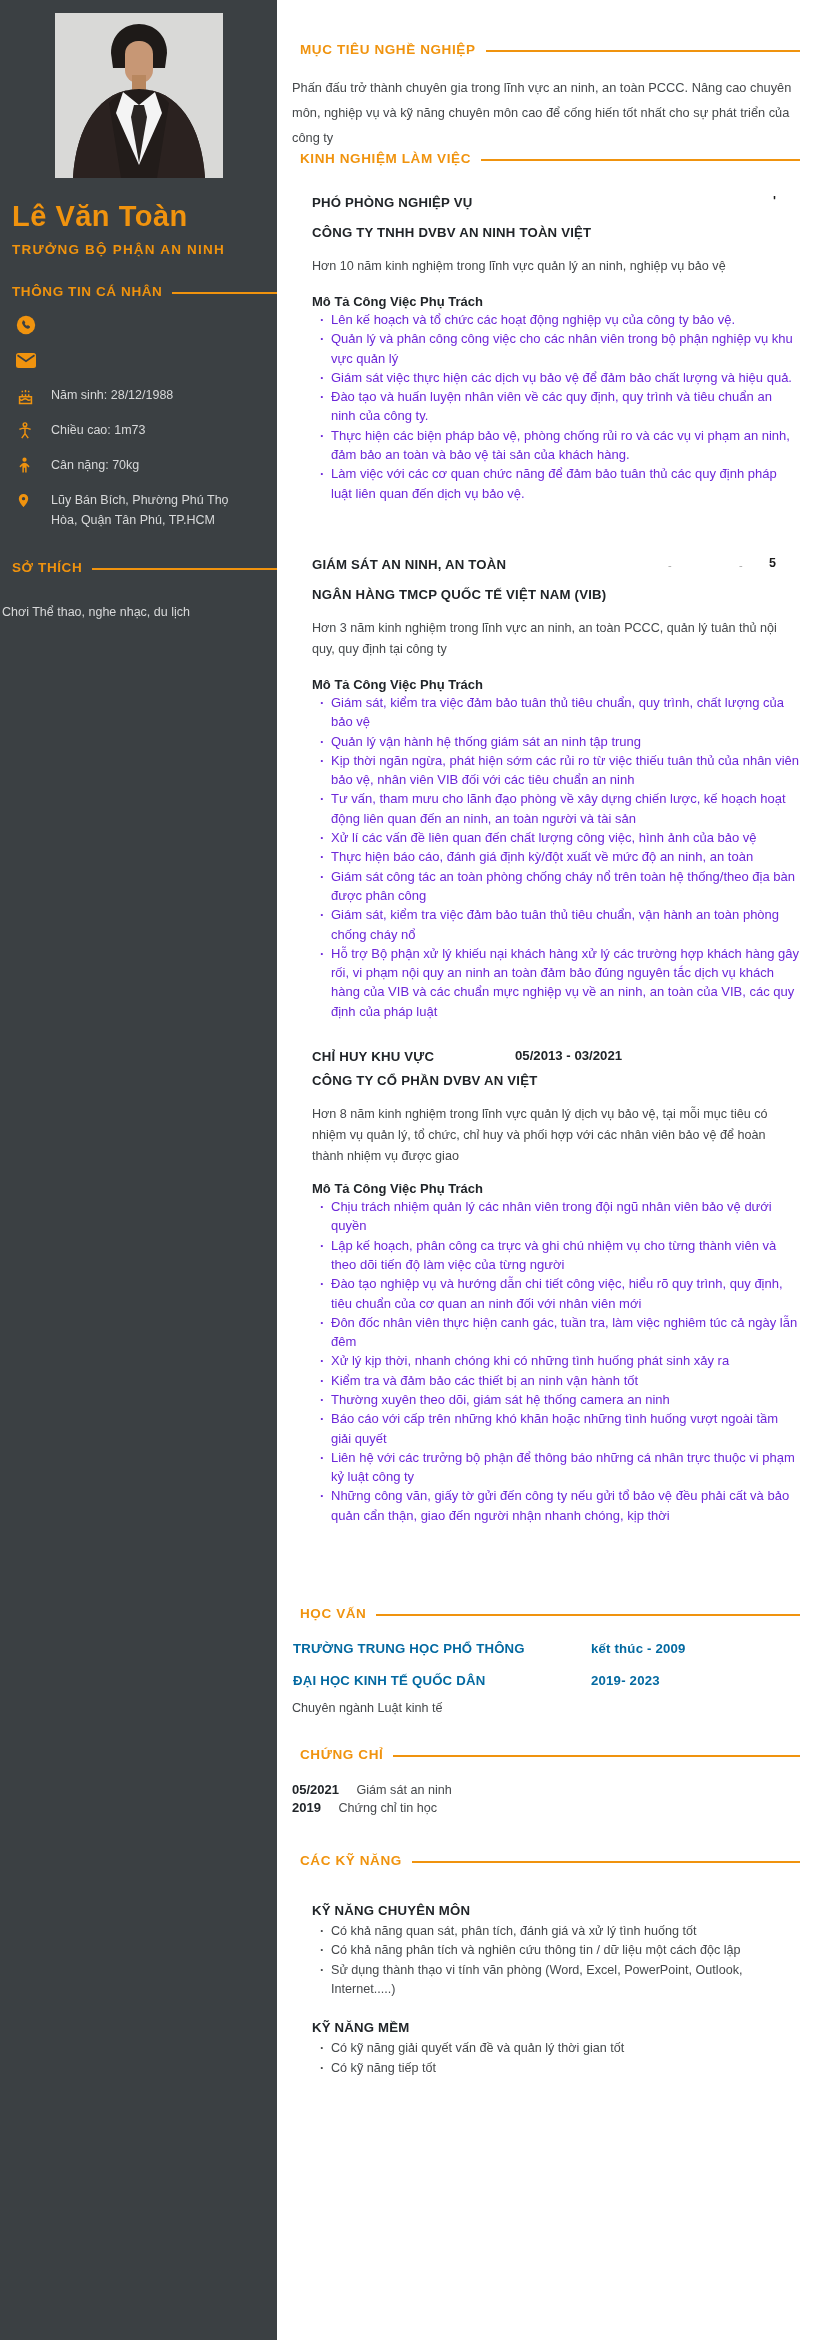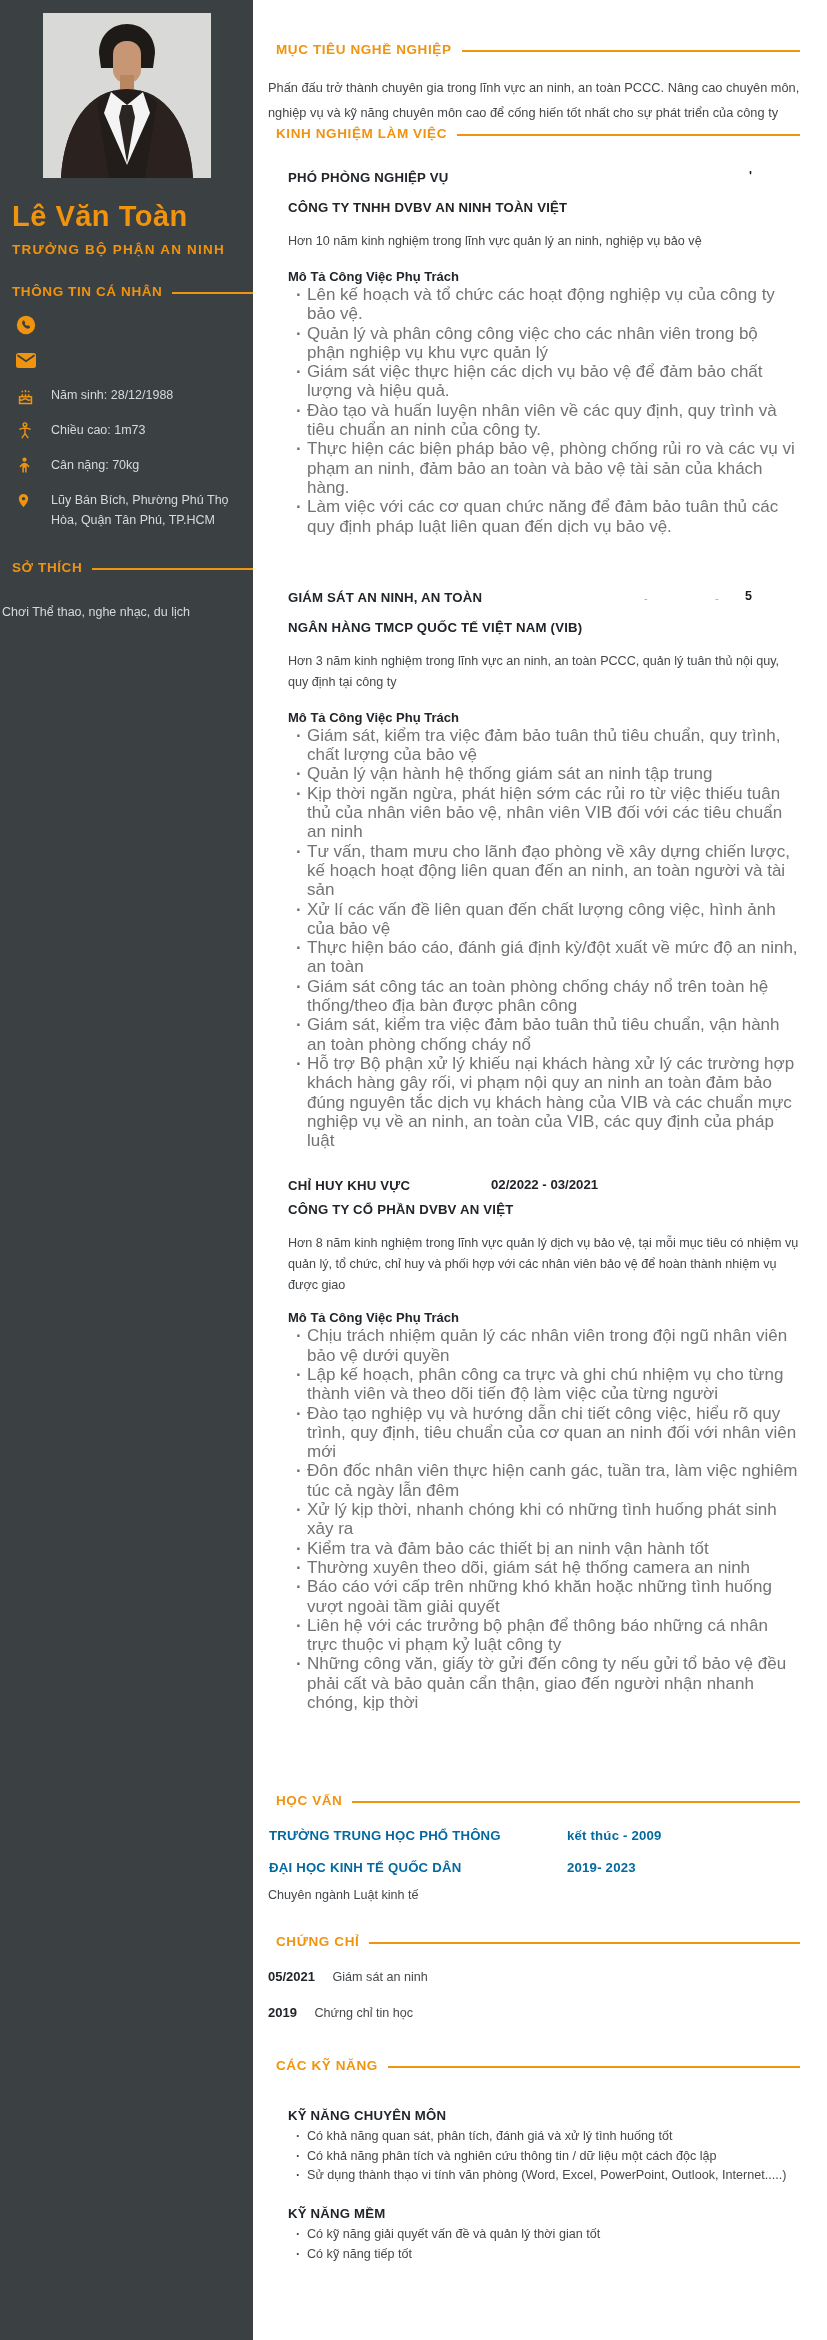--- a/index.html
+++ b/index.html
@@ -1,19 +1,19 @@
 <!DOCTYPE html>
 <html><head>
 <meta charset="utf-8">
 <style>
   html,body{margin:0;padding:0;}
   .page{width:827px;height:2340px;display:flex;background:#ffffff;
         font-family:"Liberation Sans", sans-serif;overflow:hidden;}
   
-  .sidebar{width:253px;flex-shrink:0;background:#3B4043;color:#D8D9DA;}
+  .sidebar{width:277px;flex-shrink:0;background:#3B4043;color:#D8D9DA;}
   .photo{display:block;margin:13px auto 0 auto;width:168px;height:165px;}
   .name{margin:22px 0 0 12px;color:#F0930E;font-size:29px;font-weight:bold;letter-spacing:.5px;line-height:32px;}
   .side-title{margin:10px 0 0 12px;color:#F0930E;font-size:13.5px;font-weight:bold;letter-spacing:1.2px;line-height:16px;}
   .sec-h{display:flex;align-items:center;gap:10px;color:#F0930E;font-size:13.5px;font-weight:bold;letter-spacing:.6px;line-height:16px;}
   .sec-h .rule{flex:1;border-top:2px solid #F0930E;margin-top:2px;}
   .side-sec-h{margin:26px 0 0 12px;justify-content:flex-end;}
   .info-row{display:flex;align-items:flex-start;gap:13px;margin:15px 0 0 16px;font-size:12.5px;line-height:20px;}
   .info-row .icon{width:22px;height:20px;flex-shrink:0;display:flex;align-items:center;justify-content:flex-start;}
   .info-text{max-width:200px;}
   .hobby{margin:26px 12px 0 2px;font-size:12.5px;line-height:20px;}
@@ -24,39 +24,39 @@
   .job{margin:0 0 0 20px;position:relative;}
   .job-head{position:relative;line-height:17px;}
   .job-title,.job-company{font-size:13.2px;font-weight:bold;color:#212529;letter-spacing:.2px;line-height:17px;}
   .job-company-row{margin-top:12px;}
   .job-date{position:absolute;top:0;font-size:13.2px;font-weight:bold;color:#212529;}
   .ghost-dash{position:absolute;top:2px;font-size:11px;color:#A9A9A9;}
   .ghost-digit{position:absolute;top:0;font-size:12.5px;font-weight:bold;color:#1B1B1B;}
   .job-sum{margin:15px 0 0 0;font-size:12.6px;line-height:21px;}
   .duties-h{font-size:13px;font-weight:bold;color:#212529;line-height:16px;}
   ul.duties{list-style:none;margin:0;padding:0 0 0 8px;}
-  ul.duties li{position:relative;padding-left:11px;font-size:17px;line-height:19.3px;color:#737373;}
+  ul.duties li{position:relative;padding-left:11px;font-size:13px;line-height:19.3px;color:#6d28d9;}
   ul.duties li::before{content:"\00B7";position:absolute;left:0;top:0;font-weight:bold;}
   .edu-row{position:relative;margin-left:1px;font-size:13.2px;font-weight:bold;color:#0369a1;letter-spacing:.2px;line-height:17px;}
   .edu-date{position:absolute;left:298px;top:0;}
   .edu-note{margin-top:12px;font-size:12.6px;color:#45484B;}
   .cert-row{font-size:12.6px;color:#45484B;line-height:17px;}
   .cert-date{font-weight:bold;color:#212529;margin-right:14px;font-size:13px;}
   .skill-group-title{margin-left:20px;font-size:13.2px;font-weight:bold;color:#212529;letter-spacing:.2px;line-height:17px;}
   ul.skills{list-style:none;margin:3px 0 0 0;padding:0 0 0 28px;}
   ul.skills li{position:relative;padding-left:11px;font-size:12.6px;line-height:19.3px;color:#45484B;}
   ul.skills li::before{content:"\00B7";position:absolute;left:0;top:0;font-weight:bold;}
   
   .mt-exp{margin-top:1px;} 
   .job1{margin-top:26px;} .job2{margin-top:52px;} .job3{margin-top:26px;}
   .duties-h-1{margin-top:17px;} .ul-1{margin-top:3px;}
   .duties-h-2{margin-top:17px;} .ul-2{margin-top:16px;}
   .duties-h-3{margin-top:14px;} .ul-3{margin-top:18px;}
   .edu-h{margin-top:81px;} .edu-1{margin-top:18px;} .edu-2{margin-top:15px;}
-  .cert-h{margin-top:32px;} .cert-1{margin-top:18px;} .cert-2{margin-top:18px;}
+  .cert-h{margin-top:32px;} .cert-1{margin-top:18px;} .cert-2{}
   .skill-h{margin-top:36px;} .g1-t{margin-top:33px;} .g2-t{margin-top:20px;}
   .company2{margin-top:6px !important;}
 </style>
 </head>
 <body>
 
 <div class="page">
 
   <aside class="sidebar">
     <svg class="photo" viewBox="0 0 168 165" xmlns="http://www.w3.org/2000/svg">
@@ -201,21 +201,21 @@
         <li>Thực hiện báo cáo, đánh giá định kỳ/đột xuất về mức độ an ninh, an toàn</li>
         <li>Giám sát công tác an toàn phòng chống cháy nổ trên toàn hệ thống/theo địa bàn được phân công</li>
         <li>Giám sát, kiểm tra việc đảm bảo tuân thủ tiêu chuẩn, vận hành an toàn phòng chống cháy nổ</li>
         <li>Hỗ trợ Bộ phận xử lý khiếu nại khách hàng xử lý các trường hợp khách hàng gây rối, vi phạm nội quy an ninh an toàn đảm bảo đúng nguyên tắc dịch vụ khách hàng của VIB và các chuẩn mực nghiệp vụ về an ninh, an toàn của VIB, các quy định của pháp luật</li>
       </ul>
     </section>
 
     <section class="job job3">
       <div class="job-head">
         <span class="job-title">CHỈ HUY KHU VỰC</span>
-        <span class="job-date" style="left:203px;">02/2022 - 03/2021</span>
+        <span class="job-date" style="left:203px;">05/2013 - 03/2021</span>
       </div>
       <div class="job-head job-company-row company2">
         <span class="job-company">CÔNG TY CỔ PHẦN DVBV AN VIỆT</span>
       </div>
       <p class="job-sum">Hơn 8 năm kinh nghiệm trong lĩnh vực quản lý dịch vụ bảo vệ, tại mỗi mục tiêu có nhiệm vụ quản lý, tổ chức, chỉ huy và phối hợp với các nhân viên bảo vệ để hoàn thành nhiệm vụ được giao</p>
       <div class="duties-h duties-h-3">Mô Tả Công Việc Phụ Trách</div>
       <ul class="duties ul-3">
         <li>Chịu trách nhiệm quản lý các nhân viên trong đội ngũ nhân viên bảo vệ dưới quyền</li>
         <li>Lập kế hoạch, phân công ca trực và ghi chú nhiệm vụ cho từng thành viên và theo dõi tiến độ làm việc của từng người</li>
         <li>Đào tạo nghiệp vụ và hướng dẫn chi tiết công việc, hiểu rõ quy trình, quy định, tiêu chuẩn của cơ quan an ninh đối với nhân viên mới</li>

